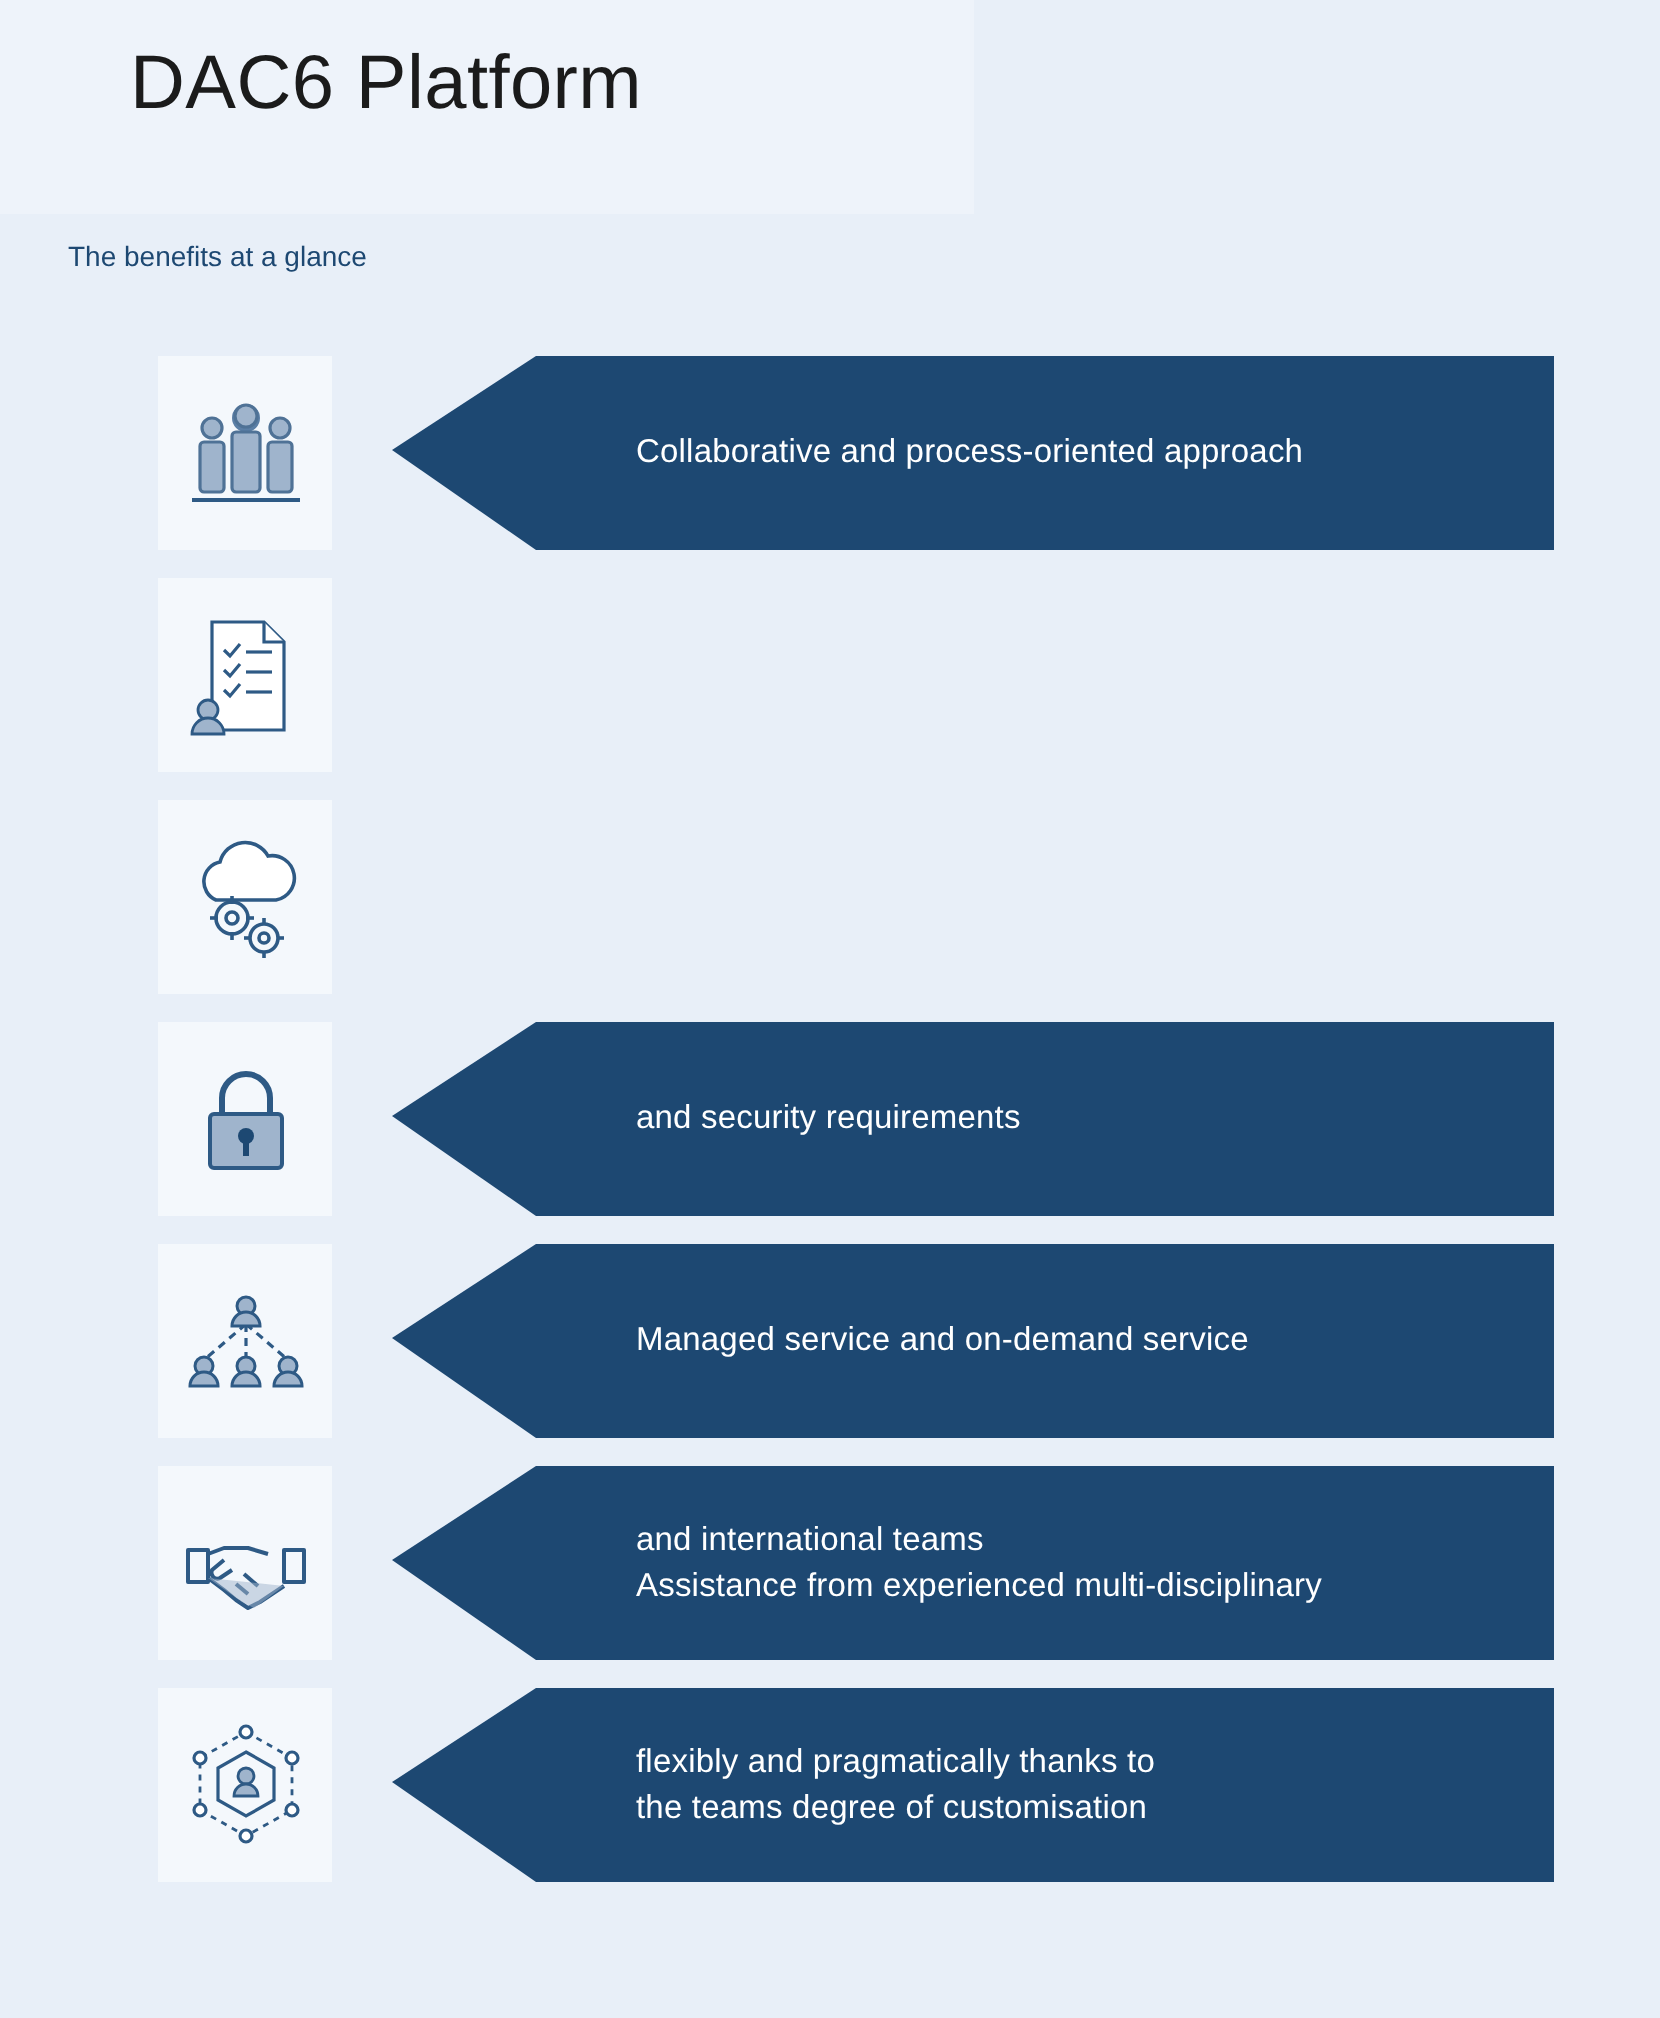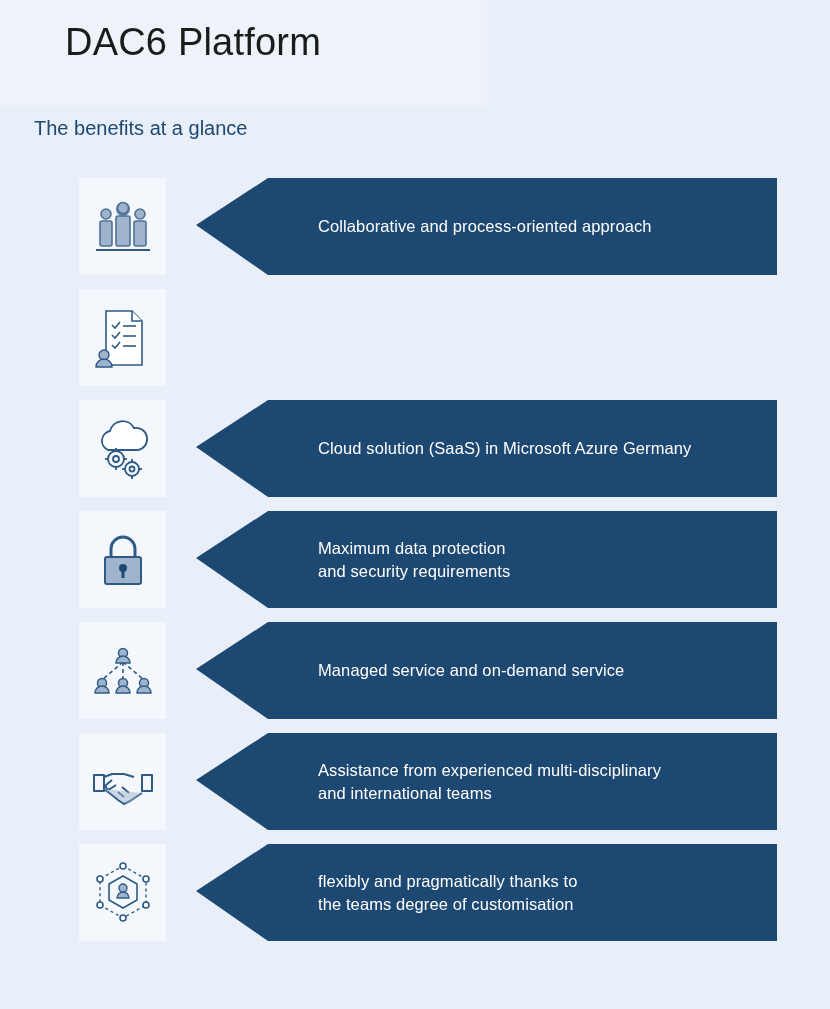--- a/index.html
+++ b/index.html
@@ -31,21 +31,21 @@
     color: #1b1b1b;
     letter-spacing: 0.2px;
     font-weight: 400;
     line-height: 52px;
     margin-left: 32px;
   }
   .subtitle {
     position: absolute;
     left: 34px;
     top: 112px;
-    font-size: 20px;
+    font-size: 14px;
     color: #1d4872;
     font-weight: 400;
     line-height: 32px;
   }
   .rows {
     position: absolute;
     left: 0;
     top: 178px;
     width: 830px;
   }
@@ -160,39 +160,33 @@
           <line x1="28" y1="52" x2="28" y2="56"></line>
           <line x1="17" y1="45" x2="21" y2="45"></line>
           <line x1="35" y1="45" x2="39" y2="45"></line>
           <line x1="44" y1="45" x2="44" y2="48"></line>
           <line x1="44" y1="62" x2="44" y2="65"></line>
           <line x1="34" y1="55" x2="37" y2="55"></line>
           <line x1="51" y1="55" x2="54" y2="55"></line>
         </g>
       </svg>
     </div>
-    <div class="banner">
-      <div class="banner-text">
-        <span class="line">Cloud solution (SaaS) in Microsoft Azure Germany</span>
-      </div>
-    </div>
   </div>
 
   <div class="row">
     <div class="icon-box">
       <svg width="70" height="70" viewBox="0 0 70 70">
         <path d="M23 32 v-8 a12 12 0 0 1 24 0 v8" fill="none" stroke="#2e5a85" stroke-width="3"></path>
         <rect x="17" y="32" width="36" height="27" rx="2" fill="#9fb4cc" stroke="#2e5a85" stroke-width="2"></rect>
         <circle cx="35" cy="43" r="4" fill="#1d4872"></circle>
         <rect x="33.5" y="45" width="3" height="8" fill="#1d4872"></rect>
       </svg>
     </div>
     <div class="banner">
       <div class="banner-text">
-        <span class="line">Maximum data protection</span>
         <span class="line">and security requirements</span>
       </div>
     </div>
   </div>
 
   <div class="row">
     <div class="icon-box">
       <svg width="70" height="70" viewBox="0 0 70 70">
         <g stroke="#2e5a85" stroke-width="1.6" fill="none" stroke-dasharray="4 3">
           <line x1="35" y1="26" x2="14" y2="44"></line>
@@ -228,22 +222,22 @@
           <path d="M16 42 l8 6 l6 5 l6 4 l6 -3 l6 -4 l6 -4"></path>
           <path d="M24 33 l-6 5 a3 3 0 0 0 4 4 l6 -4"></path>
           <path d="M34 40 l7 6"></path>
           <path d="M30 45 l6 5"></path>
         </g>
         <path d="M16 42 l10 7 l7 5 l6 3 l7 -5 l8 -6" fill="#9fb4cc" opacity="0.5"></path>
       </svg>
     </div>
     <div class="banner">
       <div class="banner-text">
+        <span class="line">and international teams</span>
         <span class="line">Assistance from experienced multi-disciplinary</span>
-        <span class="line">and international teams</span>
       </div>
     </div>
   </div>
 
   <div class="row">
     <div class="icon-box">
       <svg width="70" height="70" viewBox="0 0 70 70">
         <polygon points="35,8 58,21 58,47 35,60 12,47 12,21" fill="none" stroke="#2e5a85" stroke-width="1.4" stroke-dasharray="3 3"></polygon>
         <polygon points="35,18 49,26 49,42 35,50 21,42 21,26" fill="none" stroke="#2e5a85" stroke-width="1.6"></polygon>
         <g fill="#9fb4cc" stroke="#2e5a85" stroke-width="1.4">

